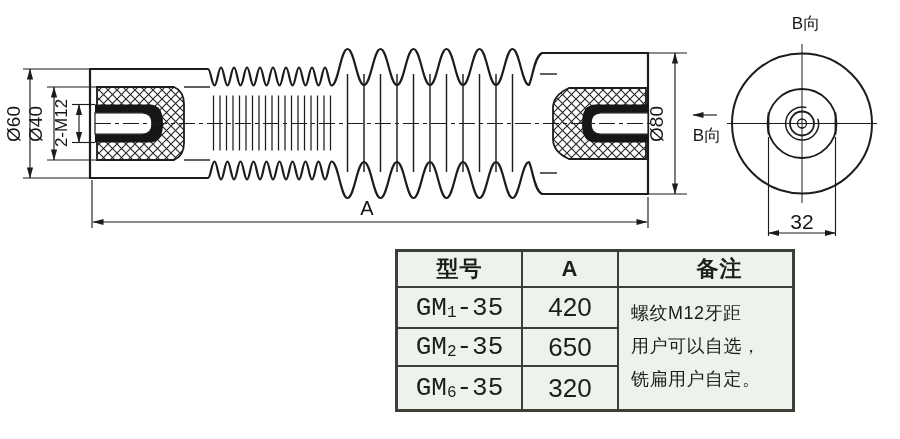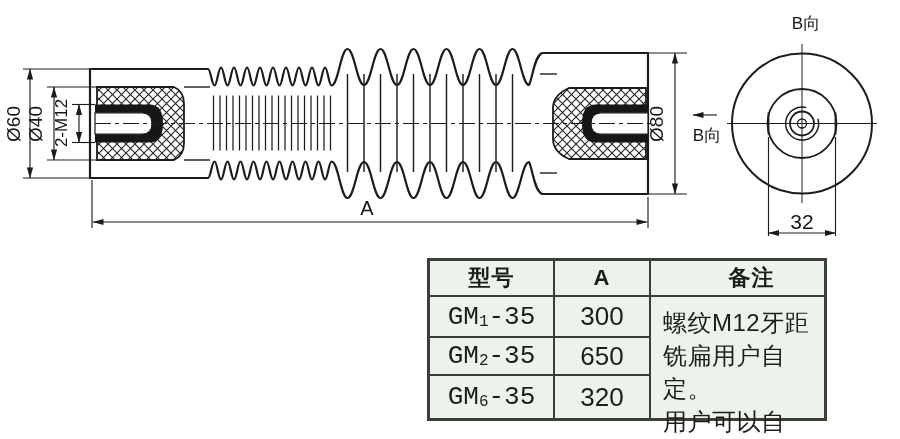--- a/index.html
+++ b/index.html
@@ -5,34 +5,34 @@
   html,body{margin:0;padding:0;}
   body{width:900px;height:439px;background:#ffffff;overflow:hidden;
        font-family:"Liberation Sans","DejaVu Sans",sans-serif;}
   .stage{position:relative;width:900px;height:439px;background:#fff;}
   svg text{fill:#161616;}
   .svglbl{font-family:"Liberation Sans","DejaVu Sans",sans-serif;}
   .s19{font-size:19px;} .s17{font-size:17px;} .s20{font-size:20px;} .s21{font-size:21px;}
   .dim{stroke:#1c1c1c;stroke-width:1.15;fill:none;}
   .thin{stroke:#1c1c1c;stroke-width:1;fill:none;}
   
-  .spec-table{position:absolute;left:395px;top:258px;width:400px;height:163px;
+  .spec-table{position:absolute;left:395px;top:249px;width:400px;height:163px;
     box-sizing:border-box;border:3px solid #3a3f38;background:#edf2ea;
-    display:grid;grid-template-columns:125px 96px 173px;grid-template-rows:36px 41px 38px 42px;margin-left:32px;}
+    display:grid;grid-template-columns:125px 96px 173px;grid-template-rows:36px 41px 38px 42px;}
   .c{box-sizing:border-box;background:#edf2ea;border-right:2px solid #3a3f38;border-bottom:2px solid #3a3f38;
      display:flex;align-items:center;justify-content:center;color:#1c1e1b;}
   .c.lastcol{border-right:none;padding-left:28px;}
   .c.lastrow{border-bottom:none;}
   .hdr{font-size:22px;font-weight:600;letter-spacing:1px;}
   .model{font-size:26px;font-family:Liberation Mono, monospace;}
   .model .sub{font-size:16px;transform:translateY(5px);display:inline-block;}
   .aval{font-size:26px;}
   .remarks{grid-column:3;grid-row:2/5;border-right:none;border-bottom:none;
      flex-direction:column;align-items:flex-start;justify-content:flex-start;
-     padding:9px 4px 0 12px;font-size:24px;line-height:33px;letter-spacing:0.5px;}
+     padding:9px 4px 0 12px;font-size:18px;line-height:33px;letter-spacing:0.5px;}
 </style>
 </head>
 <body>
 
 <div class="stage">
 
   <svg width="900" height="256" viewBox="0 0 900 256">
     <defs>
       <pattern id="xh" width="9" height="9" patternUnits="userSpaceOnUse">
         <path d="M0 9 L9 0 M0 0 L9 9" stroke="#232323" stroke-width="1.1" fill="none"></path>
@@ -128,35 +128,35 @@
   <div class="spec-table">
     <div class="c hdr">型号</div>
     <div class="c hdr">A</div>
     <div class="c hdr lastcol">备注</div>
 
     <div class="c model">
         <span>GM</span>
         <span class="sub">1</span>
         <span>-35</span>
       </div>
-    <div class="c aval">300</div>
+    <div class="c aval">420</div>
 
     <div class="c model">
         <span>GM</span>
         <span class="sub">2</span>
         <span>-35</span>
       </div>
     <div class="c aval">650</div>
 
     <div class="c model lastrow">
         <span>GM</span>
         <span class="sub">6</span>
         <span>-35</span>
       </div>
     <div class="c aval lastrow">320</div>
 
     <div class="c remarks">
       <div>螺纹M12牙距</div>
+      <div>用户可以自选，</div>
       <div>铣扁用户自定。</div>
-      <div>用户可以自选，</div>
     </div>
   </div>
 </div>
 
 </body></html>

